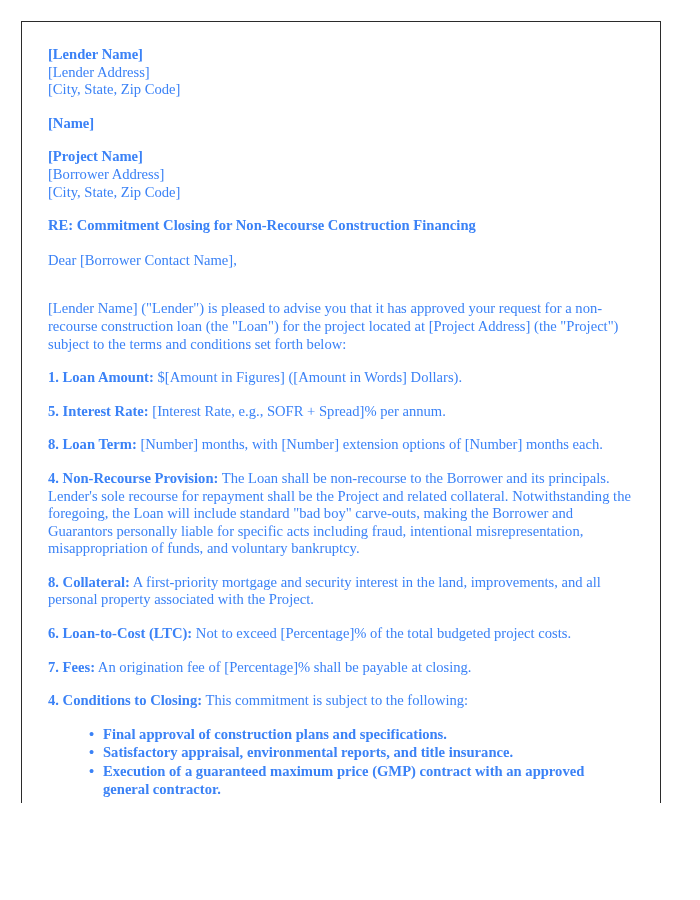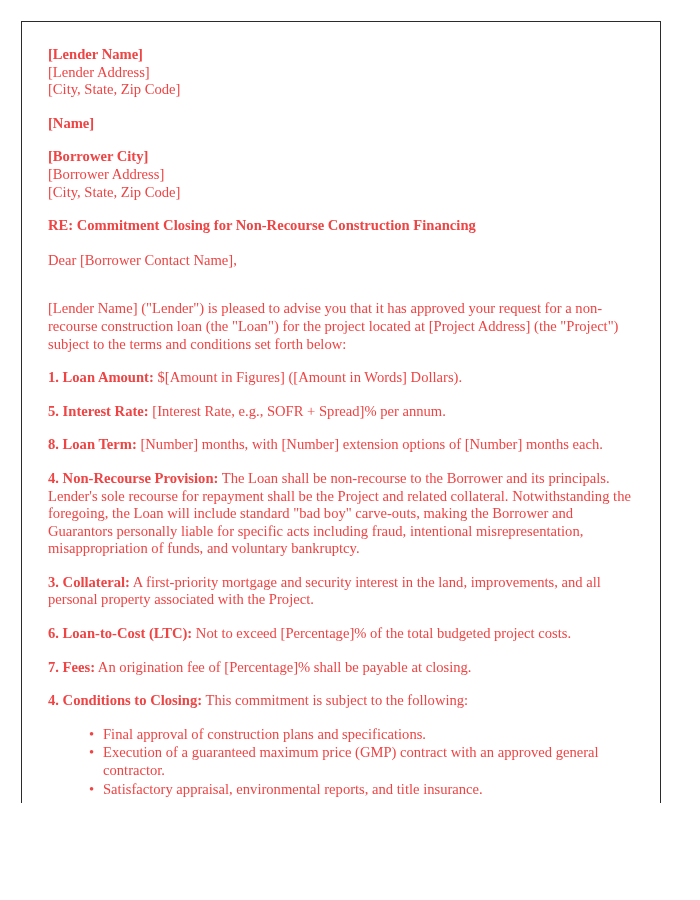--- a/index.html
+++ b/index.html
@@ -22,21 +22,21 @@
     border: 1px solid #2b2b2b;
     border-bottom: none;
     background: #ffffff;
     box-sizing: border-box;
     overflow: hidden;
   }
   .page-inner {
     padding: 24px 26px 0 26px;
     font-size: 14.6px;
     line-height: 17.6px;
-    color: #ef4444;
+    color: #3b82f6;
   }
   .block {
     margin: 0 0 16px 0;
   }
   .addr-line {
     display: block;
     white-space: pre;
   }
   .b {
     font-weight: bold;
@@ -52,20 +52,21 @@
   p.greeting {
     margin: 0 0 31px 0;
   }
   p.clause {
     margin: 1px 0 16px 0;
   }
   ul.conditions {
     margin: 0;
     padding: 0 0 0 41px;
     list-style: none;
+    font-weight: bold;
   }
   ul.conditions li {
     position: relative;
     margin: 0 0 1px 0;
     padding-left: 14px;
   }
   ul.conditions li::before {
     content: "\2022";
     position: absolute;
     left: 0;
@@ -84,47 +85,47 @@
       <span class="addr-line b">[Lender Name]</span>
       <span class="addr-line">[Lender Address]</span>
       <span class="addr-line">[City, State, Zip Code]</span>
     </div>
 
     <div class="block">
       <span class="addr-line b">[Name]</span>
     </div>
 
     <div class="block">
-      <span class="addr-line b">[Borrower City]</span>
+      <span class="addr-line b">[Project Name]</span>
       <span class="addr-line">[Borrower Address]</span>
       <span class="addr-line">[City, State, Zip Code]</span>
     </div>
 
     <p class="subject">RE: Commitment Closing for Non-Recourse Construction Financing</p>
 
     <p class="greeting">Dear [Borrower Contact Name],</p>
 
     <p class="para">[Lender Name] ("Lender") is pleased to advise you that it has approved your request for a non-recourse construction loan (the "Loan") for the project located at [Project Address] (the "Project") subject to the terms and conditions set forth below:</p>
 
     <p class="clause"><span class="b">1. Loan Amount:</span><span> $[Amount in Figures] ([Amount in Words] Dollars).</span></p>
 
     <p class="clause"><span class="b">5. Interest Rate:</span><span> [Interest Rate, e.g., SOFR + Spread]% per annum.</span></p>
 
     <p class="clause"><span class="b">8. Loan Term:</span><span> [Number] months, with [Number] extension options of [Number] months each.</span></p>
 
     <p class="clause"><span class="b">4. Non-Recourse Provision:</span><span> The Loan shall be non-recourse to the Borrower and its principals. Lender's sole recourse for repayment shall be the Project and related collateral. Notwithstanding the foregoing, the Loan will include standard "bad boy" carve-outs, making the Borrower and Guarantors personally liable for specific acts including fraud, intentional misrepresentation, misappropriation of funds, and voluntary bankruptcy.</span></p>
 
-    <p class="clause"><span class="b">3. Collateral:</span><span> A first-priority mortgage and security interest in the land, improvements, and all personal property associated with the Project.</span></p>
+    <p class="clause"><span class="b">8. Collateral:</span><span> A first-priority mortgage and security interest in the land, improvements, and all personal property associated with the Project.</span></p>
 
     <p class="clause"><span class="b">6. Loan-to-Cost (LTC):</span><span> Not to exceed [Percentage]% of the total budgeted project costs.</span></p>
 
     <p class="clause"><span class="b">7. Fees:</span><span> An origination fee of [Percentage]% shall be payable at closing.</span></p>
 
     <p class="clause"><span class="b">4. Conditions to Closing:</span><span> This commitment is subject to the following:</span></p>
 
     <ul class="conditions">
       <li>Final approval of construction plans and specifications.</li>
+      <li>Satisfactory appraisal, environmental reports, and title insurance.</li>
       <li>Execution of a guaranteed maximum price (GMP) contract with an approved general contractor.</li>
-      <li>Satisfactory appraisal, environmental reports, and title insurance.</li>
     </ul>
 
   </div>
 </div>
 
 </body></html>

